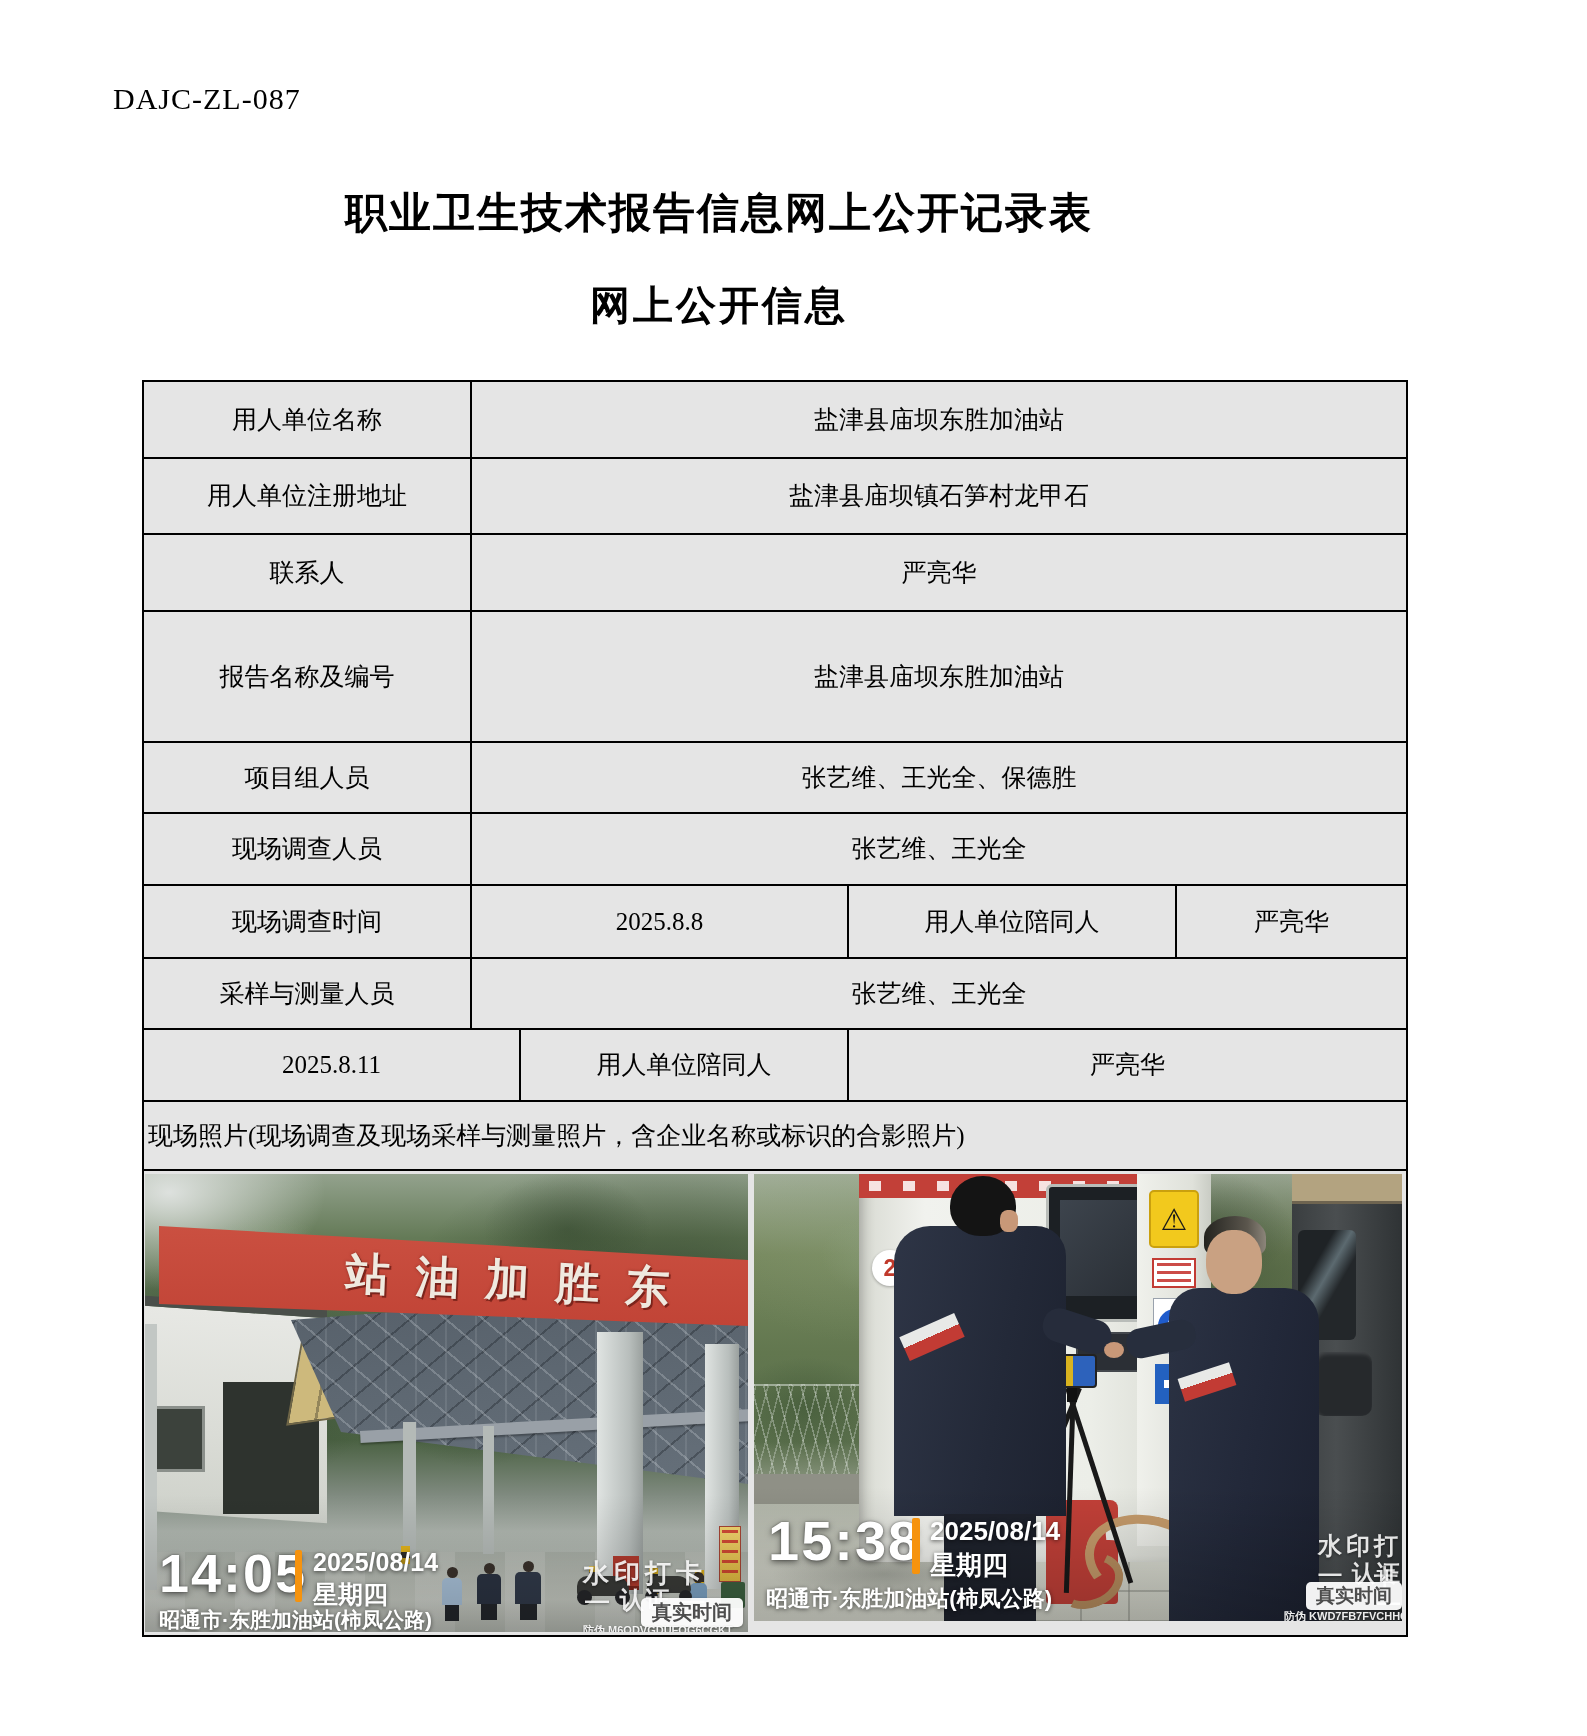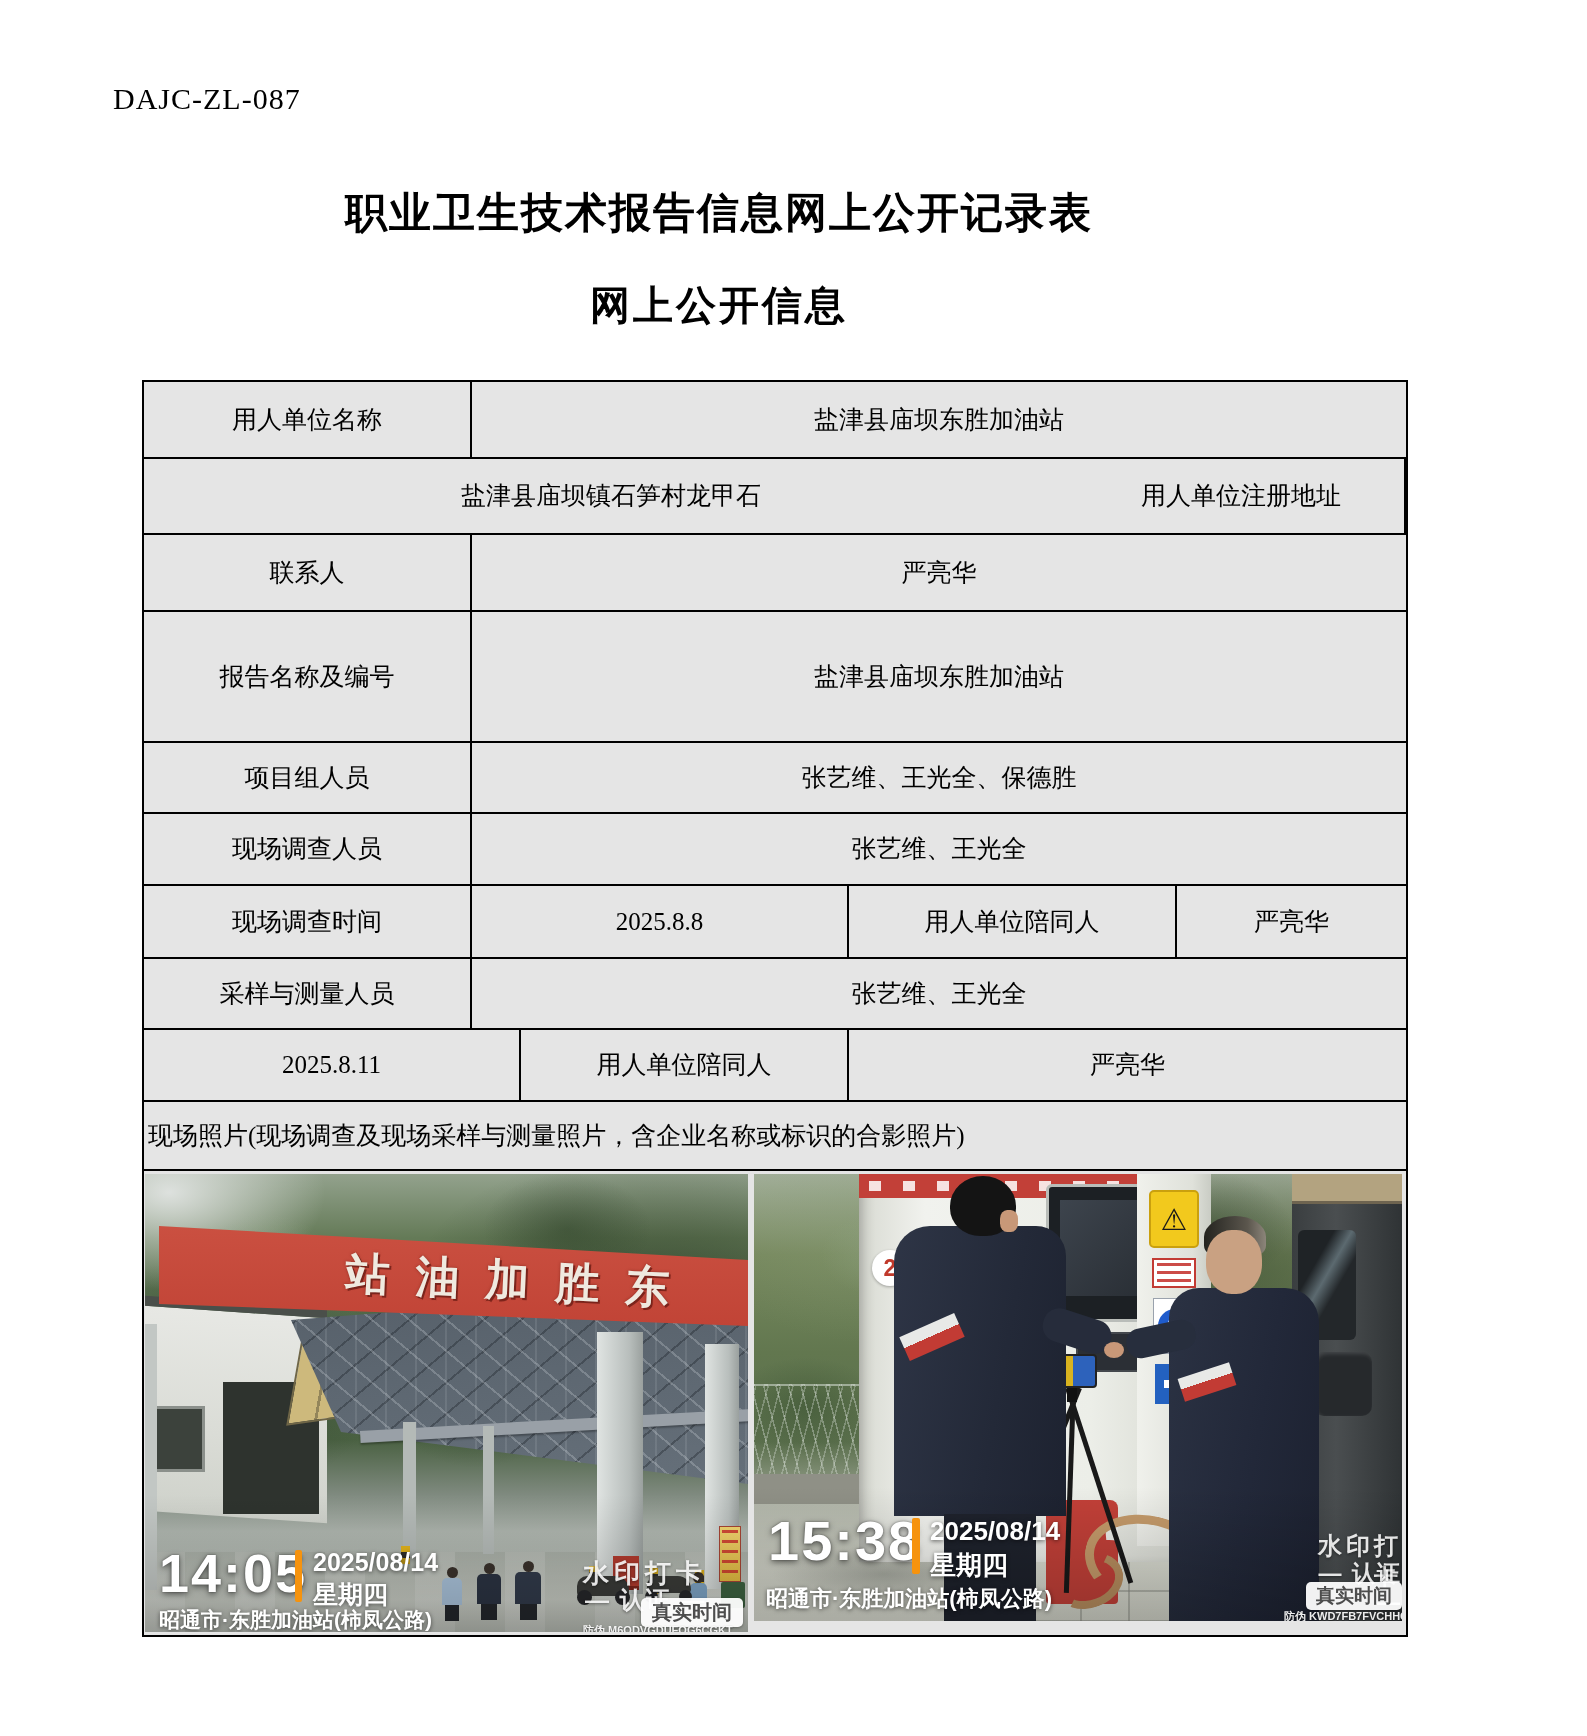--- a/index.html
+++ b/index.html
@@ -202,22 +202,22 @@
   </div>
 
   <div class="dtable">
 
     <div class="trow h77">
       <div class="cell c1">用人单位名称</div>
       <div class="cell cv">盐津县庙坝东胜加油站</div>
     </div>
 
     <div class="trow h76">
+      <div class="cell c1">用人单位注册地址</div>
       <div class="cell cv">盐津县庙坝镇石笋村龙甲石</div>
-      <div class="cell c1">用人单位注册地址</div>
     </div>
 
     <div class="trow h77">
       <div class="cell c1">联系人</div>
       <div class="cell cv">严亮华</div>
     </div>
 
     <div class="trow h131">
       <div class="cell c1">报告名称及编号</div>
       <div class="cell cv two-line">

